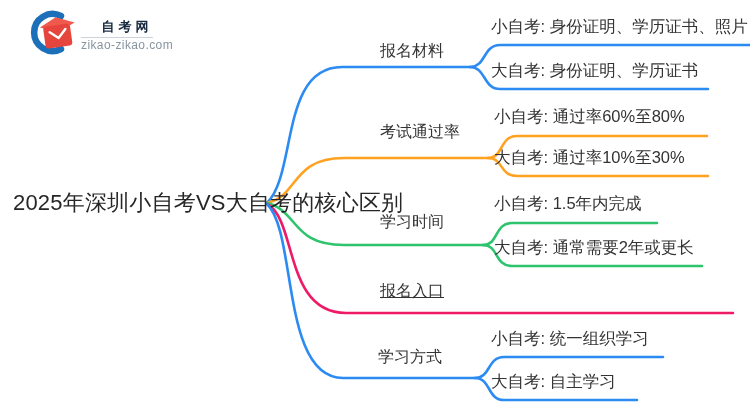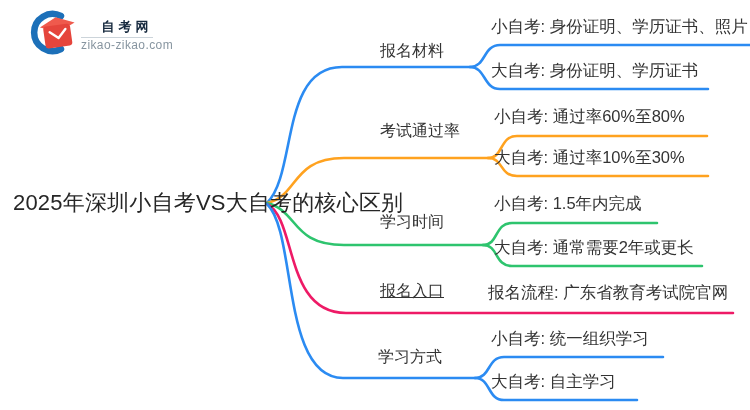--- a/index.html
+++ b/index.html
@@ -69,28 +69,27 @@
     <div class="logo-text">
       <div class="site-name">自考网</div>
       <hr class="logo-divider">
       <div class="site-url">zikao-zikao.com</div>
     </div>
   </div>
 
   <div class="node center-title">2025年深圳小自考VS大自考的核心区别</div>
 
   <div class="node branch-label" style="left:380px;top:41px;">报名材料</div>
-  <div class="node branch-label" style="left:380px;top:122px;font-family:Liberation Mono, monospace;">考试通过率</div>
+  <div class="node branch-label" style="left:380px;top:122px;">考试通过率</div>
   <div class="node branch-label" style="left:380px;top:212px;">学习时间</div>
   <div class="node branch-label" style="left:380px;top:281px;text-decoration:underline;">报名入口</div>
   <div class="node branch-label" style="left:378px;top:347px;">学习方式</div>
 
   <div class="node leaf-label" style="left:491px;top:16px;">小自考: 身份证明、学历证书、照片</div>
   <div class="node leaf-label" style="left:491px;top:60px;">大自考: 身份证明、学历证书</div>
   <div class="node leaf-label" style="left:494px;top:106px;">小自考: 通过率60%至80%</div>
   <div class="node leaf-label" style="left:494px;top:147px;">大自考: 通过率10%至30%</div>
   <div class="node leaf-label" style="left:494px;top:193px;">小自考: 1.5年内完成</div>
   <div class="node leaf-label" style="left:494px;top:237px;">大自考: 通常需要2年或更长</div>
-  <div class="node leaf-label" style="left:488px;top:282px;">报名流程: 广东省教育考试院官网</div>
   <div class="node leaf-label" style="left:491px;top:328px;">小自考: 统一组织学习</div>
   <div class="node leaf-label" style="left:491px;top:371px;">大自考: 自主学习</div>
 
 </div>
 
 </body></html>

